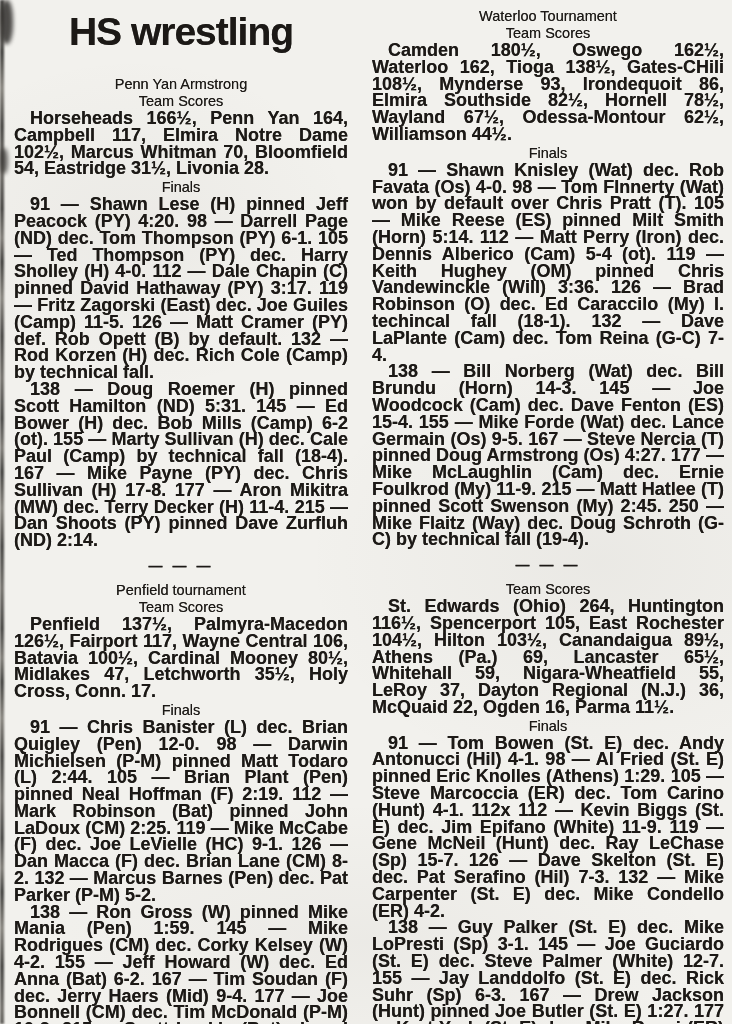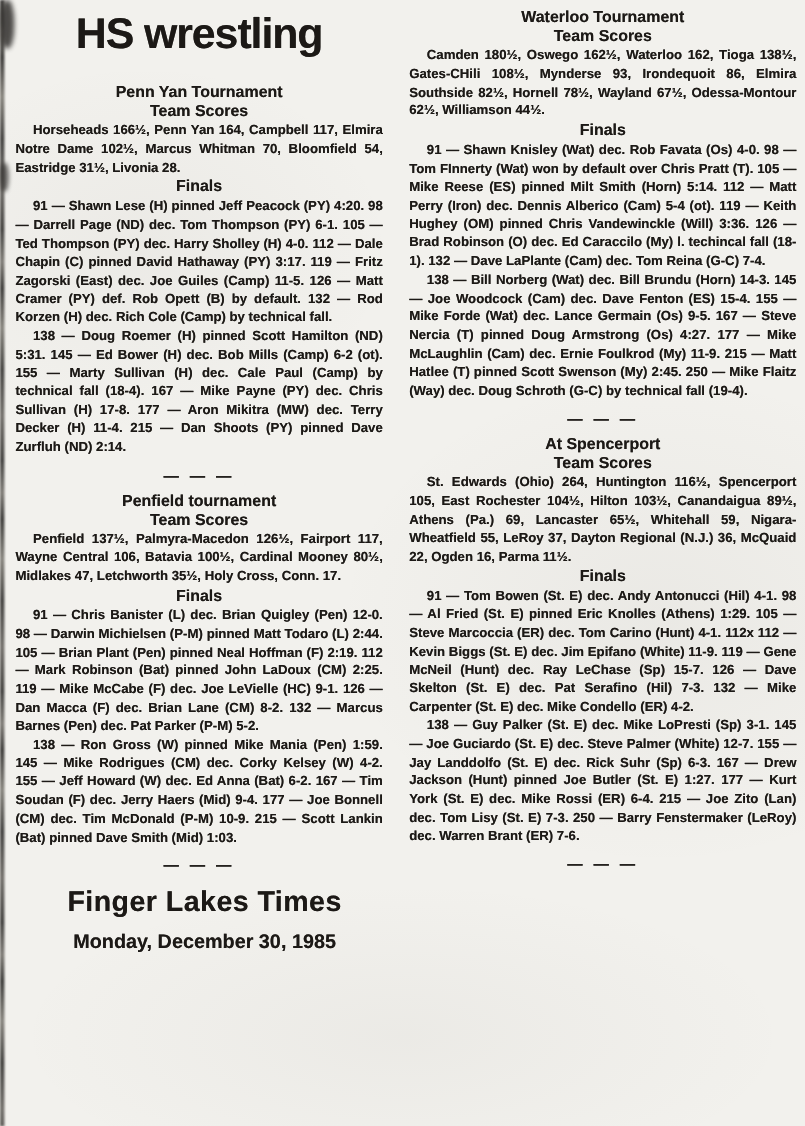--- a/index.html
+++ b/index.html
@@ -20,25 +20,25 @@
   }
   .col{flex:none;}
   .col-left{width:334px;}
   .col-right{width:352px;}
   .ink{text-shadow:0 0 0.6px rgba(28,25,22,0.75);}
   h1.headline{
     font-size:39px;line-height:44px;text-align:center;
     margin:2px 0 22px 0;letter-spacing:-1px;
   }
   .sec-title,.sec-sub,.sec-label{
-    font-size:14.5px;line-height:17px;text-align:center;margin:0;font-weight:700;
+    font-size:14.5px;line-height:17px;text-align:center;margin:0;font-weight:400;
   }
   .sec-label{margin-top:2px;}
   p.body-text{
-    font-size:12px;line-height:16.8px;text-align:justify;
+    font-size:18px;line-height:16.8px;text-align:justify;
     margin:0;text-indent:16px;
   }
   .sep{
     text-align:center;font-size:14px;line-height:15px;
     letter-spacing:3px;margin:10px 0 8px 0;
   }
   .masthead{margin-top:10px;padding-left:10px;text-align:center;}
   .masthead .pub{font-size:26px;line-height:31px;letter-spacing:0.4px;}
   .masthead .date{font-size:18px;line-height:29px;margin-top:7px;}
   
@@ -64,21 +64,21 @@
 <div class="scan-edge"></div>
 <div class="scan-blob-1"></div>
 <div class="scan-blob-2"></div>
 
 <div class="page">
 
   <div class="col col-left">
     <h1 class="headline ink">HS wrestling</h1>
 
     <section>
-      <h2 class="sec-title ink">Penn Yan Tournament</h2>
+      <h2 class="sec-title ink">Penn Yan Armstrong</h2>
       <h3 class="sec-title ink">Team Scores</h3>
       <p class="body-text ink">Horseheads 166½, Penn Yan 164, Campbell 117, Elmira Notre Dame 102½, Marcus Whitman 70, Bloomfield 54, Eastridge 31½, Livonia 28.</p>
       <h3 class="sec-label ink">Finals</h3>
       <p class="body-text ink">91 — Shawn Lese (H) pinned Jeff Peacock (PY) 4:20. 98 — Darrell Page (ND) dec. Tom Thompson (PY) 6-1. 105 — Ted Thompson (PY) dec. Harry Sholley (H) 4-0. 112 — Dale Chapin (C) pinned David Hathaway (PY) 3:17. 119 — Fritz Zagorski (East) dec. Joe Guiles (Camp) 11-5. 126 — Matt Cramer (PY) def. Rob Opett (B) by default. 132 — Rod Korzen (H) dec. Rich Cole (Camp) by technical fall.</p>
       <p class="body-text ink">138 — Doug Roemer (H) pinned Scott Hamilton (ND) 5:31. 145 — Ed Bower (H) dec. Bob Mills (Camp) 6-2 (ot). 155 — Marty Sullivan (H) dec. Cale Paul (Camp) by technical fall (18-4). 167 — Mike Payne (PY) dec. Chris Sullivan (H) 17-8. 177 — Aron Mikitra (MW) dec. Terry Decker (H) 11-4. 215 — Dan Shoots (PY) pinned Dave Zurfluh (ND) 2:14.</p>
     </section>
 
     <div class="sep ink">— — —</div>
 
     <section>
@@ -104,21 +104,20 @@
       <h3 class="sec-title ink">Team Scores</h3>
       <p class="body-text ink">Camden 180½, Oswego 162½, Waterloo 162, Tioga 138½, Gates-CHili 108½, Mynderse 93, Irondequoit 86, Elmira Southside 82½, Hornell 78½, Wayland 67½, Odessa-Montour 62½, Williamson 44½.</p>
       <h3 class="sec-label ink">Finals</h3>
       <p class="body-text ink">91 — Shawn Knisley (Wat) dec. Rob Favata (Os) 4-0. 98 — Tom FInnerty (Wat) won by default over Chris Pratt (T). 105 — Mike Reese (ES) pinned Milt Smith (Horn) 5:14. 112 — Matt Perry (Iron) dec. Dennis Alberico (Cam) 5-4 (ot). 119 — Keith Hughey (OM) pinned Chris Vandewinckle (Will) 3:36. 126 — Brad Robinson (O) dec. Ed Caraccilo (My) l. techincal fall (18-1). 132 — Dave LaPlante (Cam) dec. Tom Reina (G-C) 7-4.</p>
       <p class="body-text ink">138 — Bill Norberg (Wat) dec. Bill Brundu (Horn) 14-3. 145 — Joe Woodcock (Cam) dec. Dave Fenton (ES) 15-4. 155 — Mike Forde (Wat) dec. Lance Germain (Os) 9-5. 167 — Steve Nercia (T) pinned Doug Armstrong (Os) 4:27. 177 — Mike McLaughlin (Cam) dec. Ernie Foulkrod (My) 11-9. 215 — Matt Hatlee (T) pinned Scott Swenson (My) 2:45. 250 — Mike Flaitz (Way) dec. Doug Schroth (G-C) by technical fall (19-4).</p>
     </section>
 
     <div class="sep ink">— — —</div>
 
     <section>
-      <h3 class="sec-sub ink">At Spencerport</h3>
       <h3 class="sec-title ink">Team Scores</h3>
       <p class="body-text ink">St. Edwards (Ohio) 264, Huntington 116½, Spencerport 105, East Rochester 104½, Hilton 103½, Canandaigua 89½, Athens (Pa.) 69, Lancaster 65½, Whitehall 59, Nigara-Wheatfield 55, LeRoy 37, Dayton Regional (N.J.) 36, McQuaid 22, Ogden 16, Parma 11½.</p>
       <h3 class="sec-label ink">Finals</h3>
       <p class="body-text ink">91 — Tom Bowen (St. E) dec. Andy Antonucci (Hil) 4-1. 98 — Al Fried (St. E) pinned Eric Knolles (Athens) 1:29. 105 — Steve Marcoccia (ER) dec. Tom Carino (Hunt) 4-1. 112x 112 — Kevin Biggs (St. E) dec. Jim Epifano (White) 11-9. 119 — Gene McNeil (Hunt) dec. Ray LeChase (Sp) 15-7. 126 — Dave Skelton (St. E) dec. Pat Serafino (Hil) 7-3. 132 — Mike Carpenter (St. E) dec. Mike Condello (ER) 4-2.</p>
       <p class="body-text ink">138 — Guy Palker (St. E) dec. Mike LoPresti (Sp) 3-1. 145 — Joe Guciardo (St. E) dec. Steve Palmer (White) 12-7. 155 — Jay Landdolfo (St. E) dec. Rick Suhr (Sp) 6-3. 167 — Drew Jackson (Hunt) pinned Joe Butler (St. E) 1:27. 177 — Kurt York (St. E) dec. Mike Rossi (ER) 6-4. 215 — Joe Zito (Lan) dec. Tom Lisy (St. E) 7-3. 250 — Barry Fenstermaker (LeRoy) dec. Warren Brant (ER) 7-6.</p>
     </section>
 
     <div class="sep ink">— — —</div>
   </div>
 

